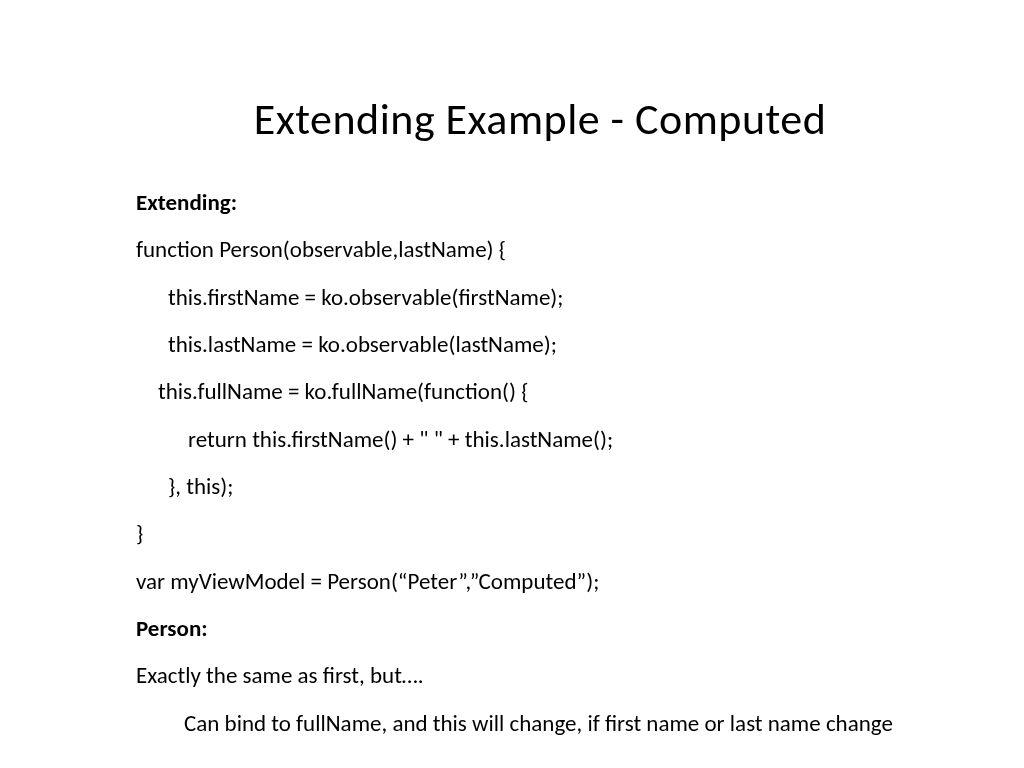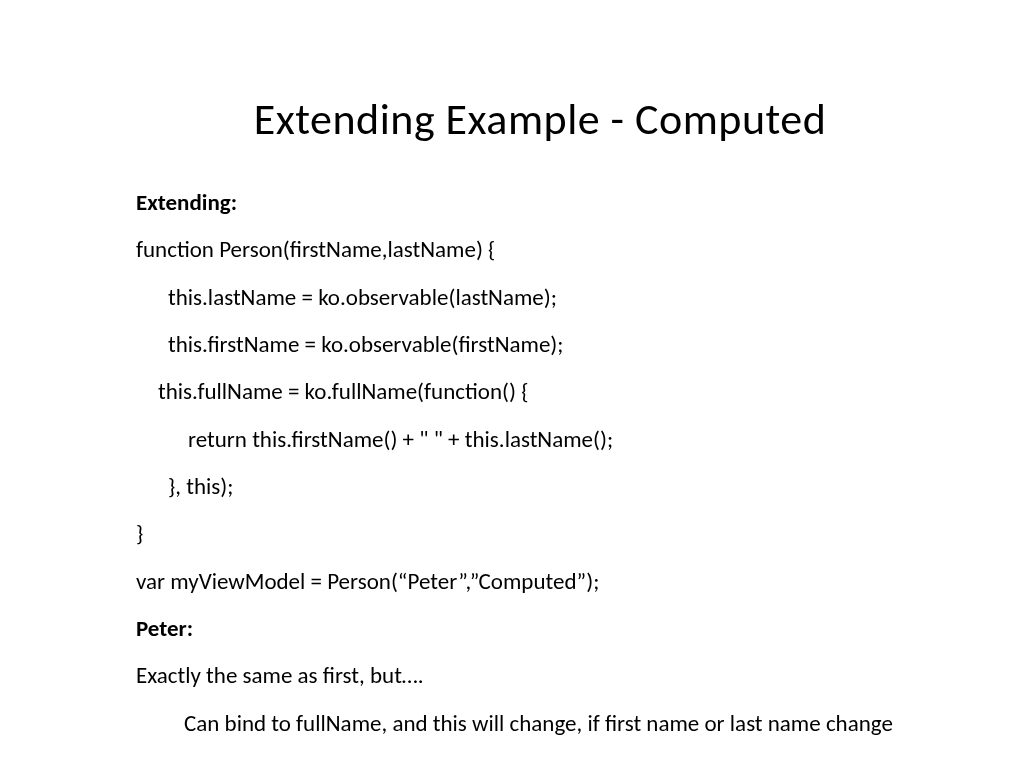--- a/index.html
+++ b/index.html
@@ -29,24 +29,24 @@
     .indent-s { padding-left: 22px; }
     .indent-3 { padding-left: 48px; }
   </style>
 </head>
 <body>
 
 <div class="slide-title">Extending Example - Computed</div>
 
 <div class="content">
   <div class="bold">Extending:</div>
-  <div>function Person(firstName,lastName) {</div>
+  <div>function Person(observable,lastName) {</div>
+  <div class="indent-1">this.firstName = ko.observable(firstName);</div>
   <div class="indent-1">this.lastName = ko.observable(lastName);</div>
-  <div class="indent-1">this.firstName = ko.observable(firstName);</div>
   <div class="indent-s">this.fullName = ko.fullName(function() {</div>
   <div class="indent-2">return this.firstName() + " " + this.lastName();</div>
   <div class="indent-1">}, this);</div>
   <div>}</div>
   <div>var myViewModel = Person(“Peter”,”Computed”);</div>
-  <div class="bold">Peter:</div>
+  <div class="bold">Person:</div>
   <div>Exactly the same as first, but….</div>
   <div class="indent-3">Can bind to fullName, and this will change, if first name or last name change</div>
 </div>
 
 </body></html>

